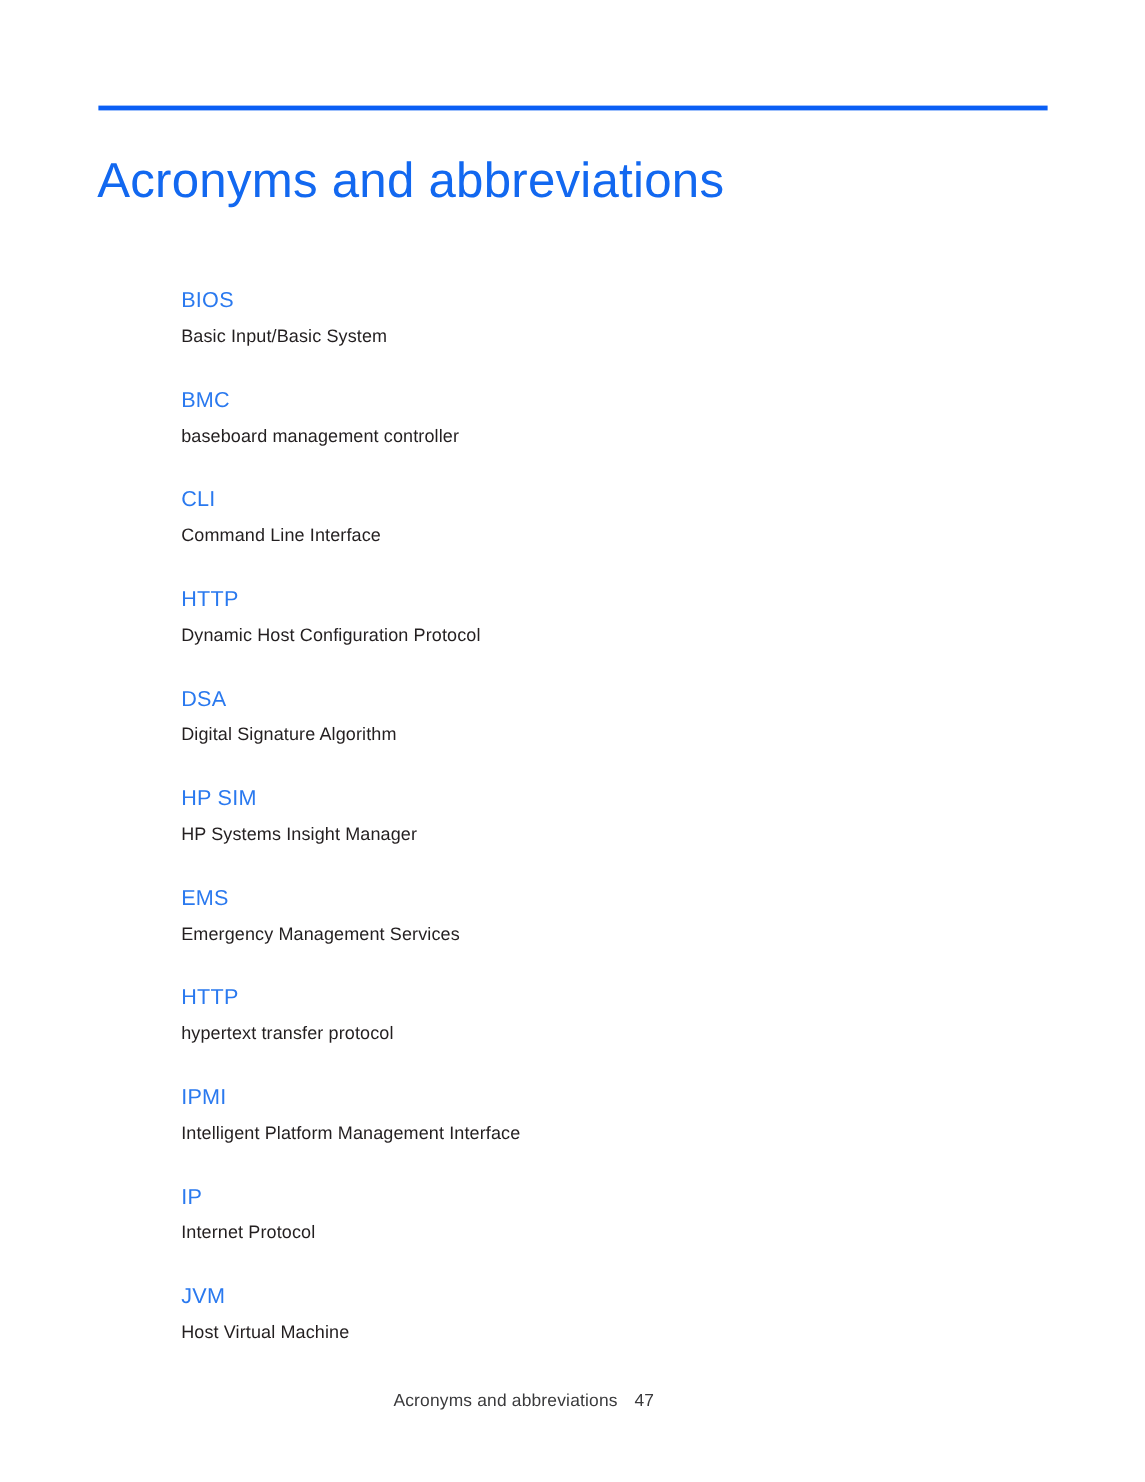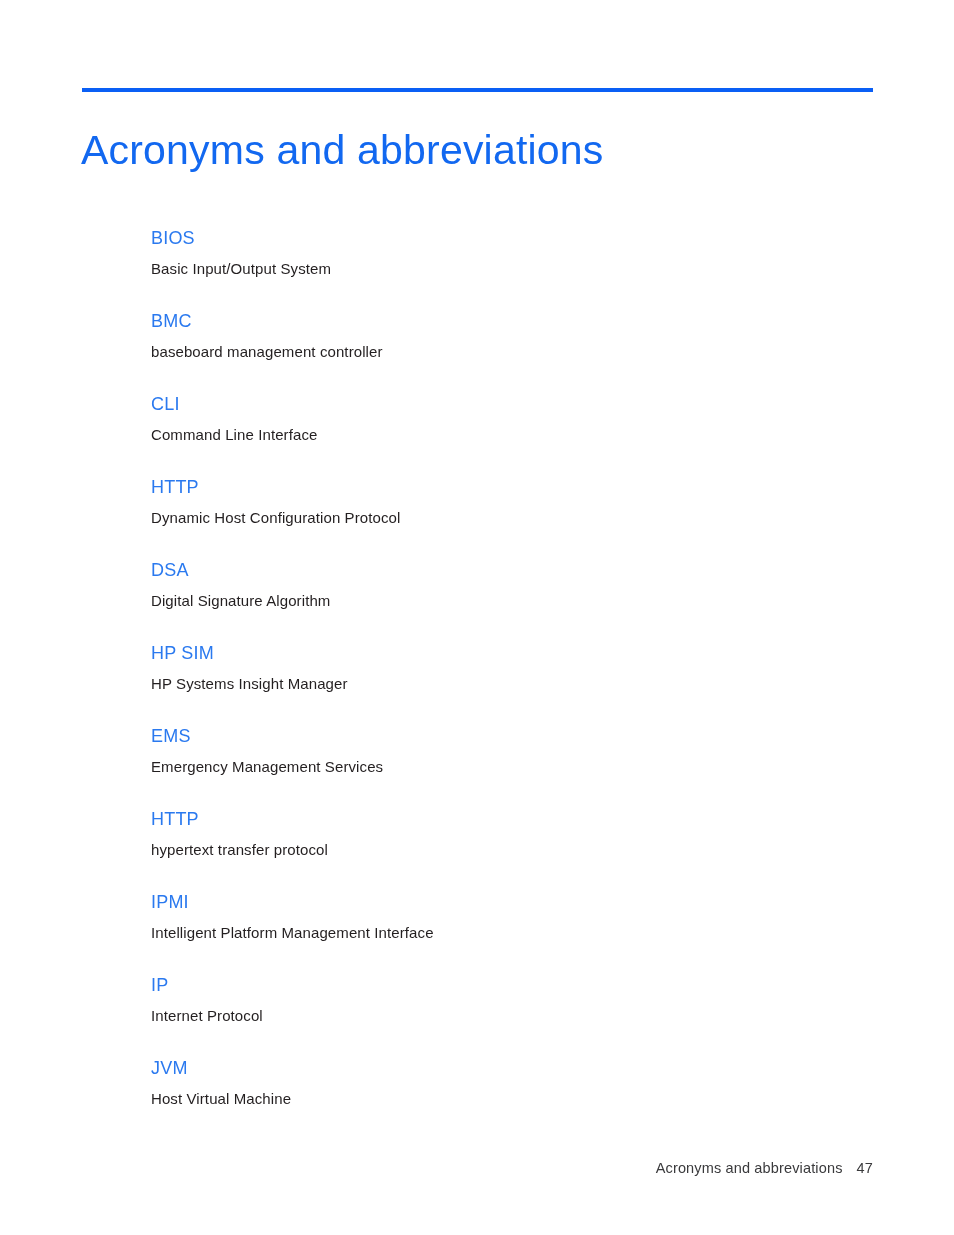--- a/index.html
+++ b/index.html
@@ -50,37 +50,37 @@
   }
   .entry:last-child {
     margin-bottom: 0;
   }
   .entry-term {
     font-size: 18px;
     line-height: 24px;
     color: #2a79ef;
     font-weight: 400;
     letter-spacing: 0.2px;
-    margin: 4px 0 8px 0;
+    margin: 16px 0 8px 0;
   }
   .entry-def {
     font-size: 15px;
     line-height: 21px;
     color: #231f20;
     font-weight: 400;
     letter-spacing: 0.1px;
     margin: 0;
   }
   
   .footer {
     position: absolute;
     left: 0;
     top: 1158px;
     width: 873px;
-    text-align: right;
+    text-align: center;
     font-size: 14.5px;
     line-height: 20px;
     color: #3a3a3c;
     letter-spacing: 0.15px;
     white-space: nowrap;
   }
   .footer-label {
     display: inline;
   }
   .footer-pageno {
@@ -93,21 +93,21 @@
 
 <div class="page">
 
   <div class="title-rule"></div>
 
   <h1 class="page-title">Acronyms and abbreviations</h1>
 
   <div class="glossary">
       <div class="entry">
         <div class="entry-term">BIOS</div>
-        <div class="entry-def">Basic Input/Output System</div>
+        <div class="entry-def">Basic Input/Basic System</div>
       </div>
       <div class="entry">
         <div class="entry-term">BMC</div>
         <div class="entry-def">baseboard management controller</div>
       </div>
       <div class="entry">
         <div class="entry-term">CLI</div>
         <div class="entry-def">Command Line Interface</div>
       </div>
       <div class="entry">

